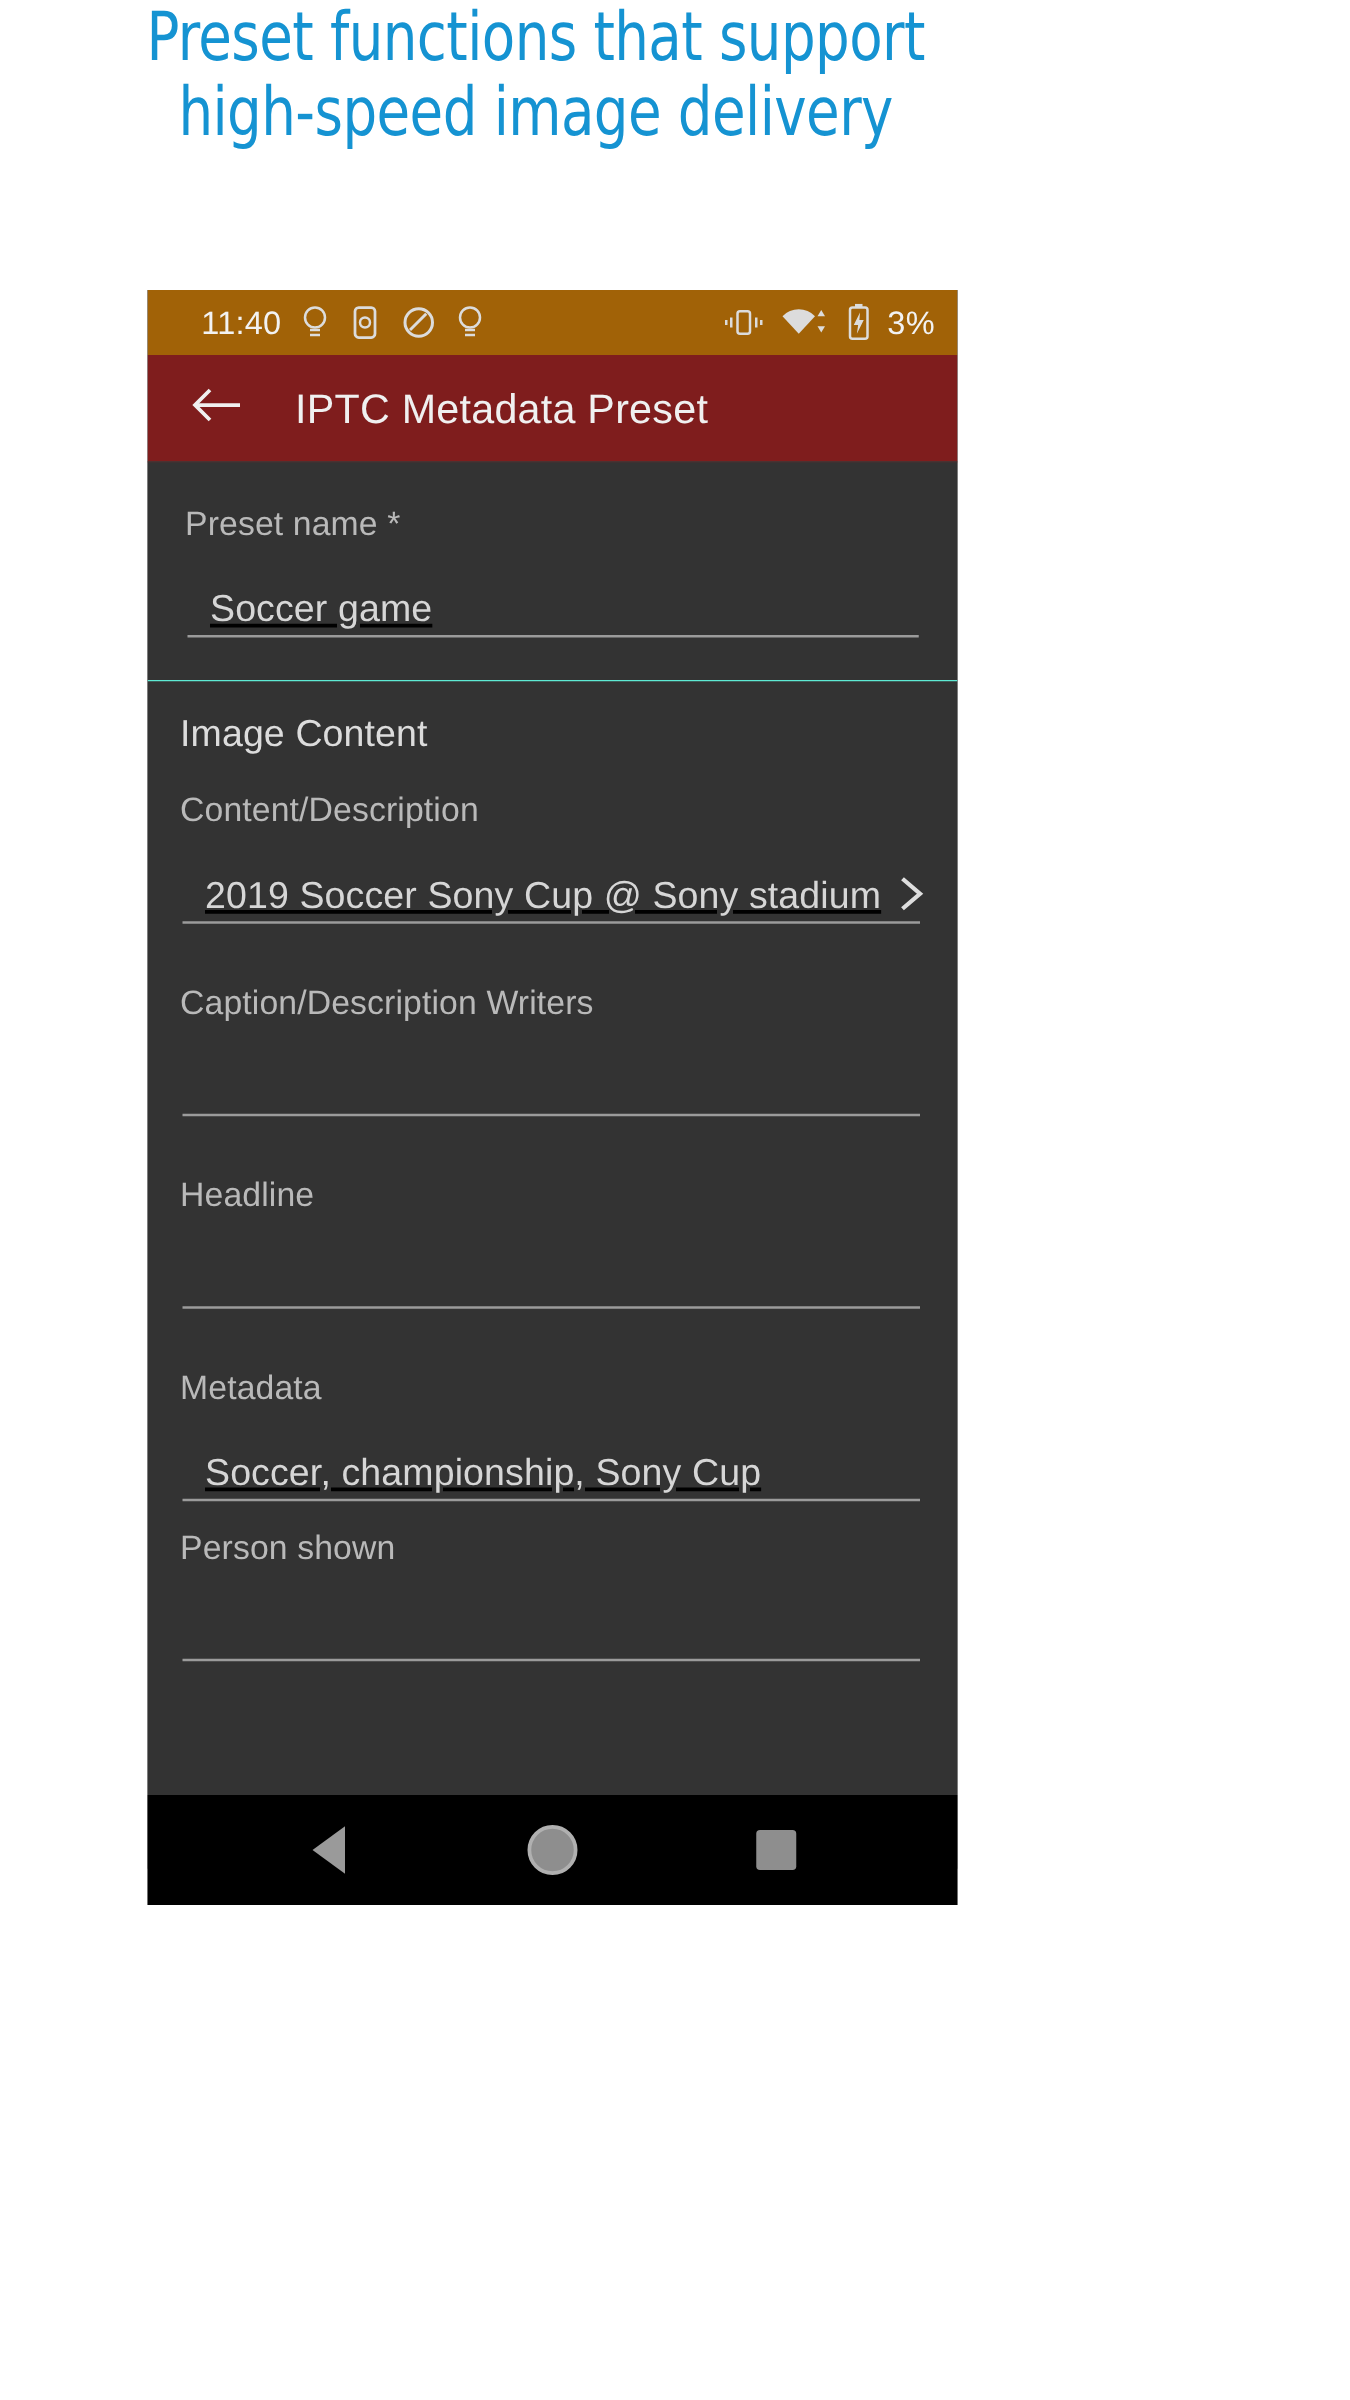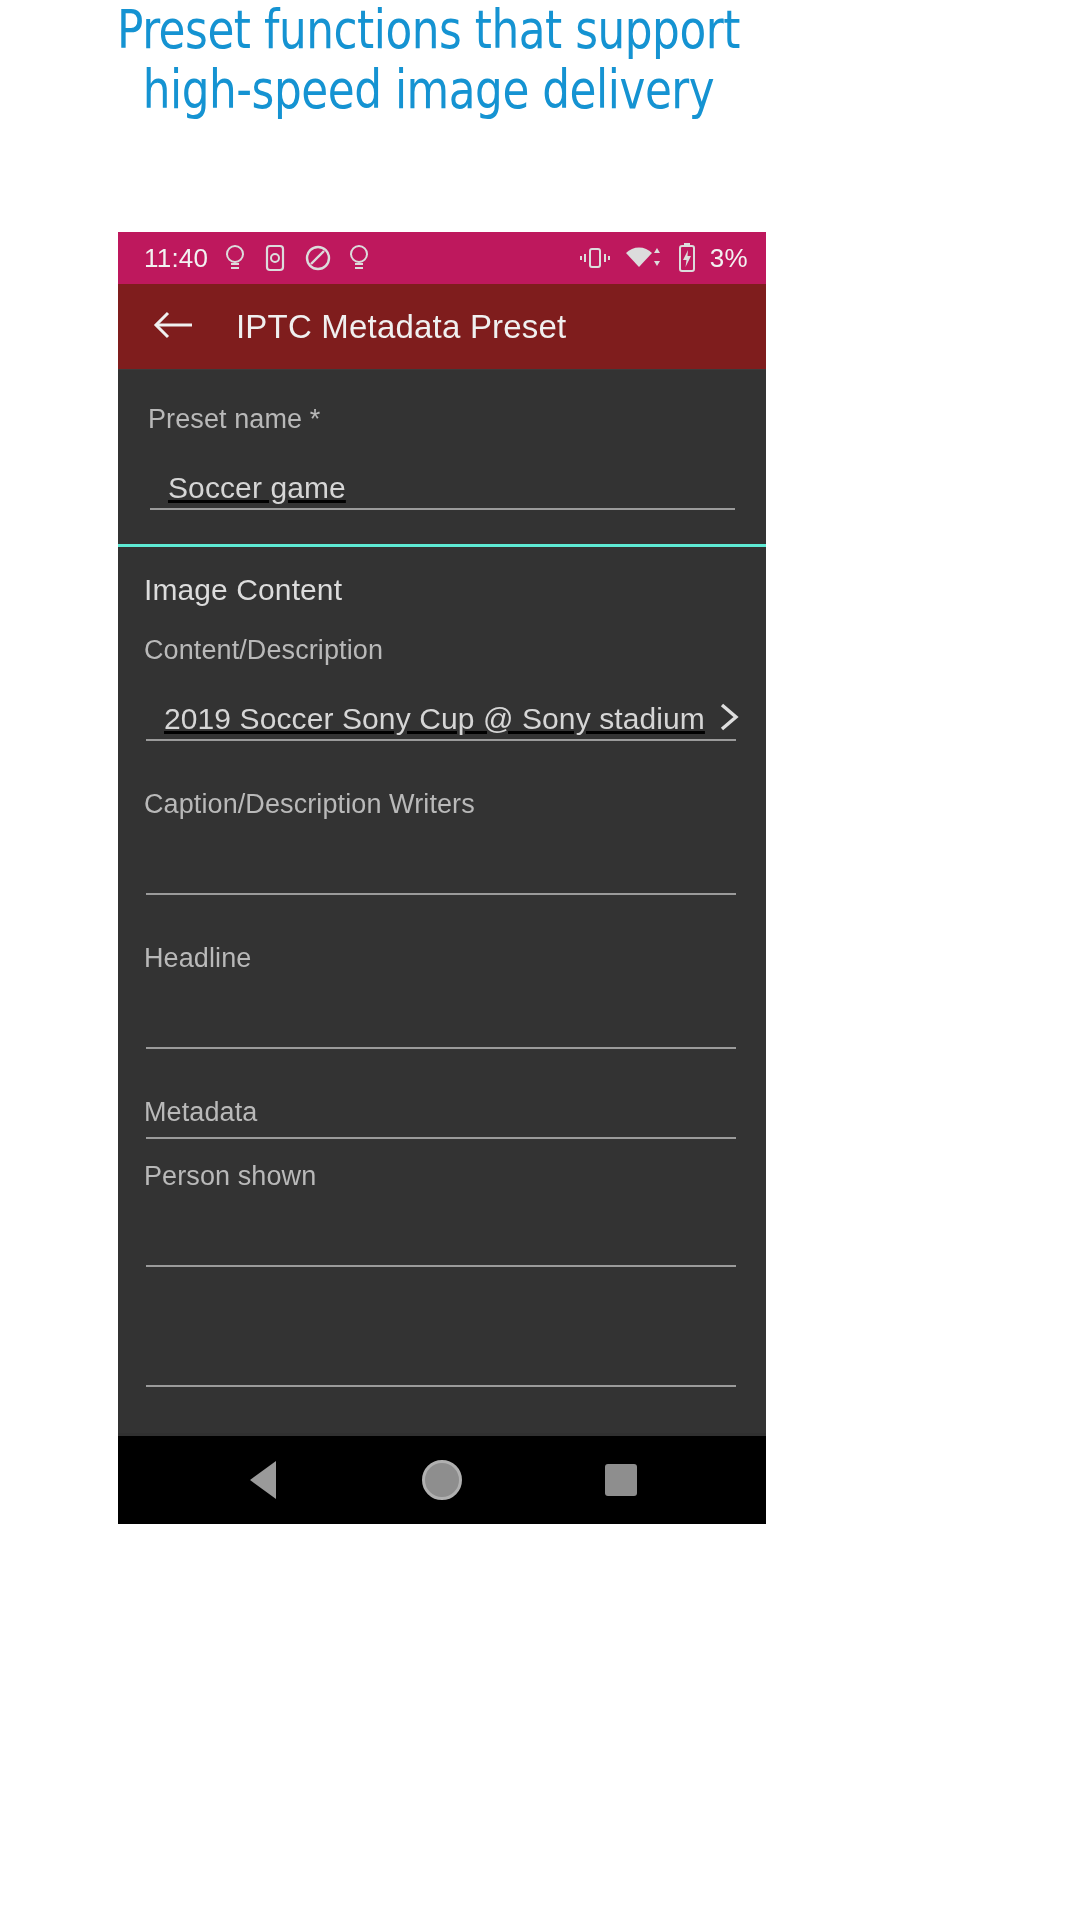--- a/index.html
+++ b/index.html
@@ -32,24 +32,24 @@
     top:232px;
     width:648px;
     height:1292px;
     background:#303030;
     overflow:hidden;
   }
 
   
   .statusbar {
     height:52px;
-    background:#be185d;
+    background:#a16207;
     display:flex;
     align-items:center;
-    padding:0 18px 0 26px;
+    padding:0 18px 0 43px;
     color:#e8e8e8;
   }
   .status-left { display:flex; align-items:center; gap:16px; }
   .clock { font-size:26px; letter-spacing:0.2px; color:#f2f2f2; }
   .status-right { margin-left:auto; display:flex; align-items:center; gap:13px; }
   .batt-pct { font-size:26px; color:#f2f2f2; letter-spacing:0.3px; }
   .sicon { display:flex; align-items:center; justify-content:center; }
 
   
   .appbar {
@@ -71,21 +71,21 @@
     font-size:33px;
     font-weight:400;
     letter-spacing:0.2px;
   }
 
   
   .content { background:#333333; }
 
   .preset-block {
     padding:32px 31px 34px 30px;
-    border-bottom:3px solid #5eead4;
+    border-bottom:1px solid #5eead4;
   }
   .section-block { padding:26px 30px 0 26px; }
 
   .field-label {
     color:#b9b9b9;
     font-size:27px;
     letter-spacing:0.1px;
     line-height:34px;
   }
   .section-title {
@@ -297,20 +297,23 @@
             <div class="field-value empty"></div>
           </div>
           <div class="field-underline"></div>
         </div>
       </div>
 
       <div class="fspace-md"></div>
       <div>
         <div class="field-label">Metadata</div>
         <div class="field">
+          <div class="field-row">
+            <div class="field-value">Soccer, championship, Sony Cup</div>
+          </div>
           <div class="field-underline"></div>
         </div>
       </div>
 
       <div class="fspace-sm"></div>
       <div>
         <div class="field-label">Person shown</div>
         <div class="field">
           <div class="field-row">
             <div class="field-value empty"></div>

